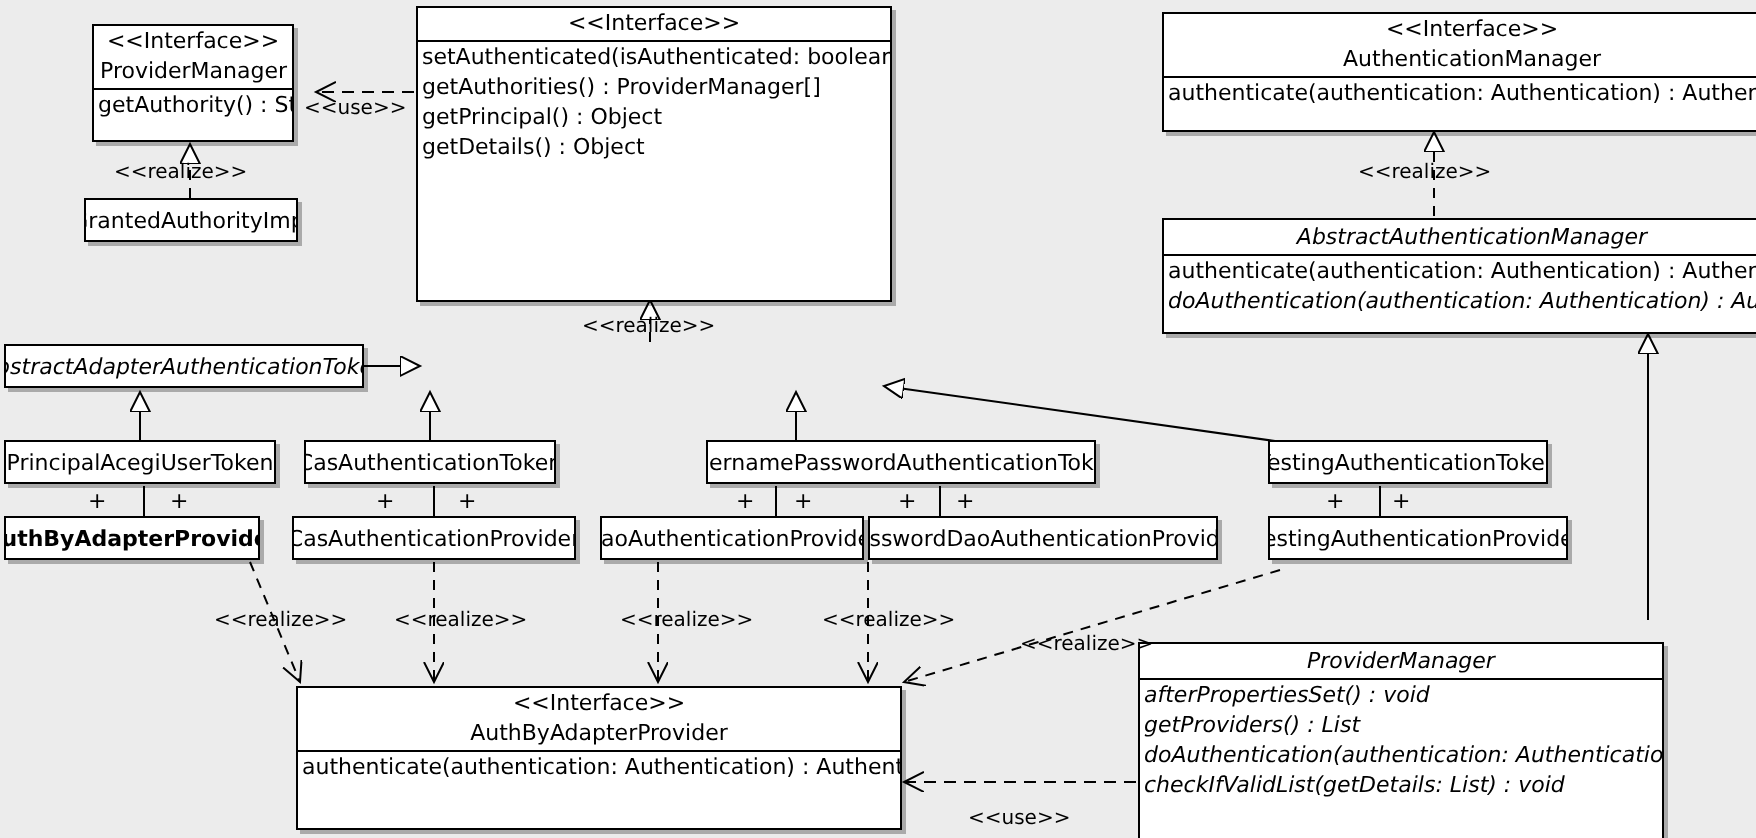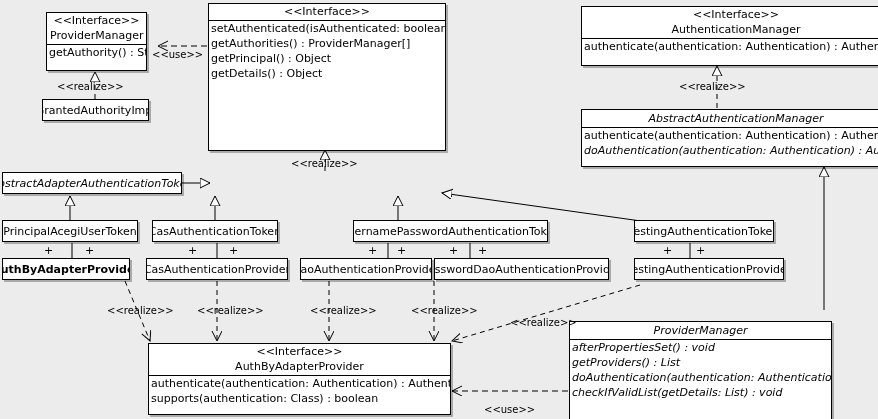--- a/index.html
+++ b/index.html
@@ -211,21 +211,20 @@
   <div class="lbl" style="left:411px;top:305px;">&lt;&lt;realize&gt;&gt;</div>
   <div class="lbl" style="left:510px;top:317px;">&lt;&lt;realize&gt;&gt;</div>
 
   <div class="uml" style="left:148px;top:343px;width:303px;height:72px;">
     <div class="hdr">
       <div class="stereo">&lt;&lt;Interface&gt;&gt;</div>
       <div class="cname">AuthByAdapterProvider</div>
     </div>
     <div class="ops sep">
       <div class="op">authenticate(authentication: Authentication) : Authentication</div>
-      <div class="op">supports(authentication: Class) : boolean</div>
     </div>
   </div>
   <div class="lbl" style="left:484px;top:404px;">&lt;&lt;use&gt;&gt;</div>
 
   <div class="uml" style="left:569px;top:321px;width:263px;height:109px;font-style:italic;">
     <div class="hdr">
       <div class="cname">ProviderManager</div>
     </div>
     <div class="ops sep">
       <div class="op">afterPropertiesSet() : void</div>

